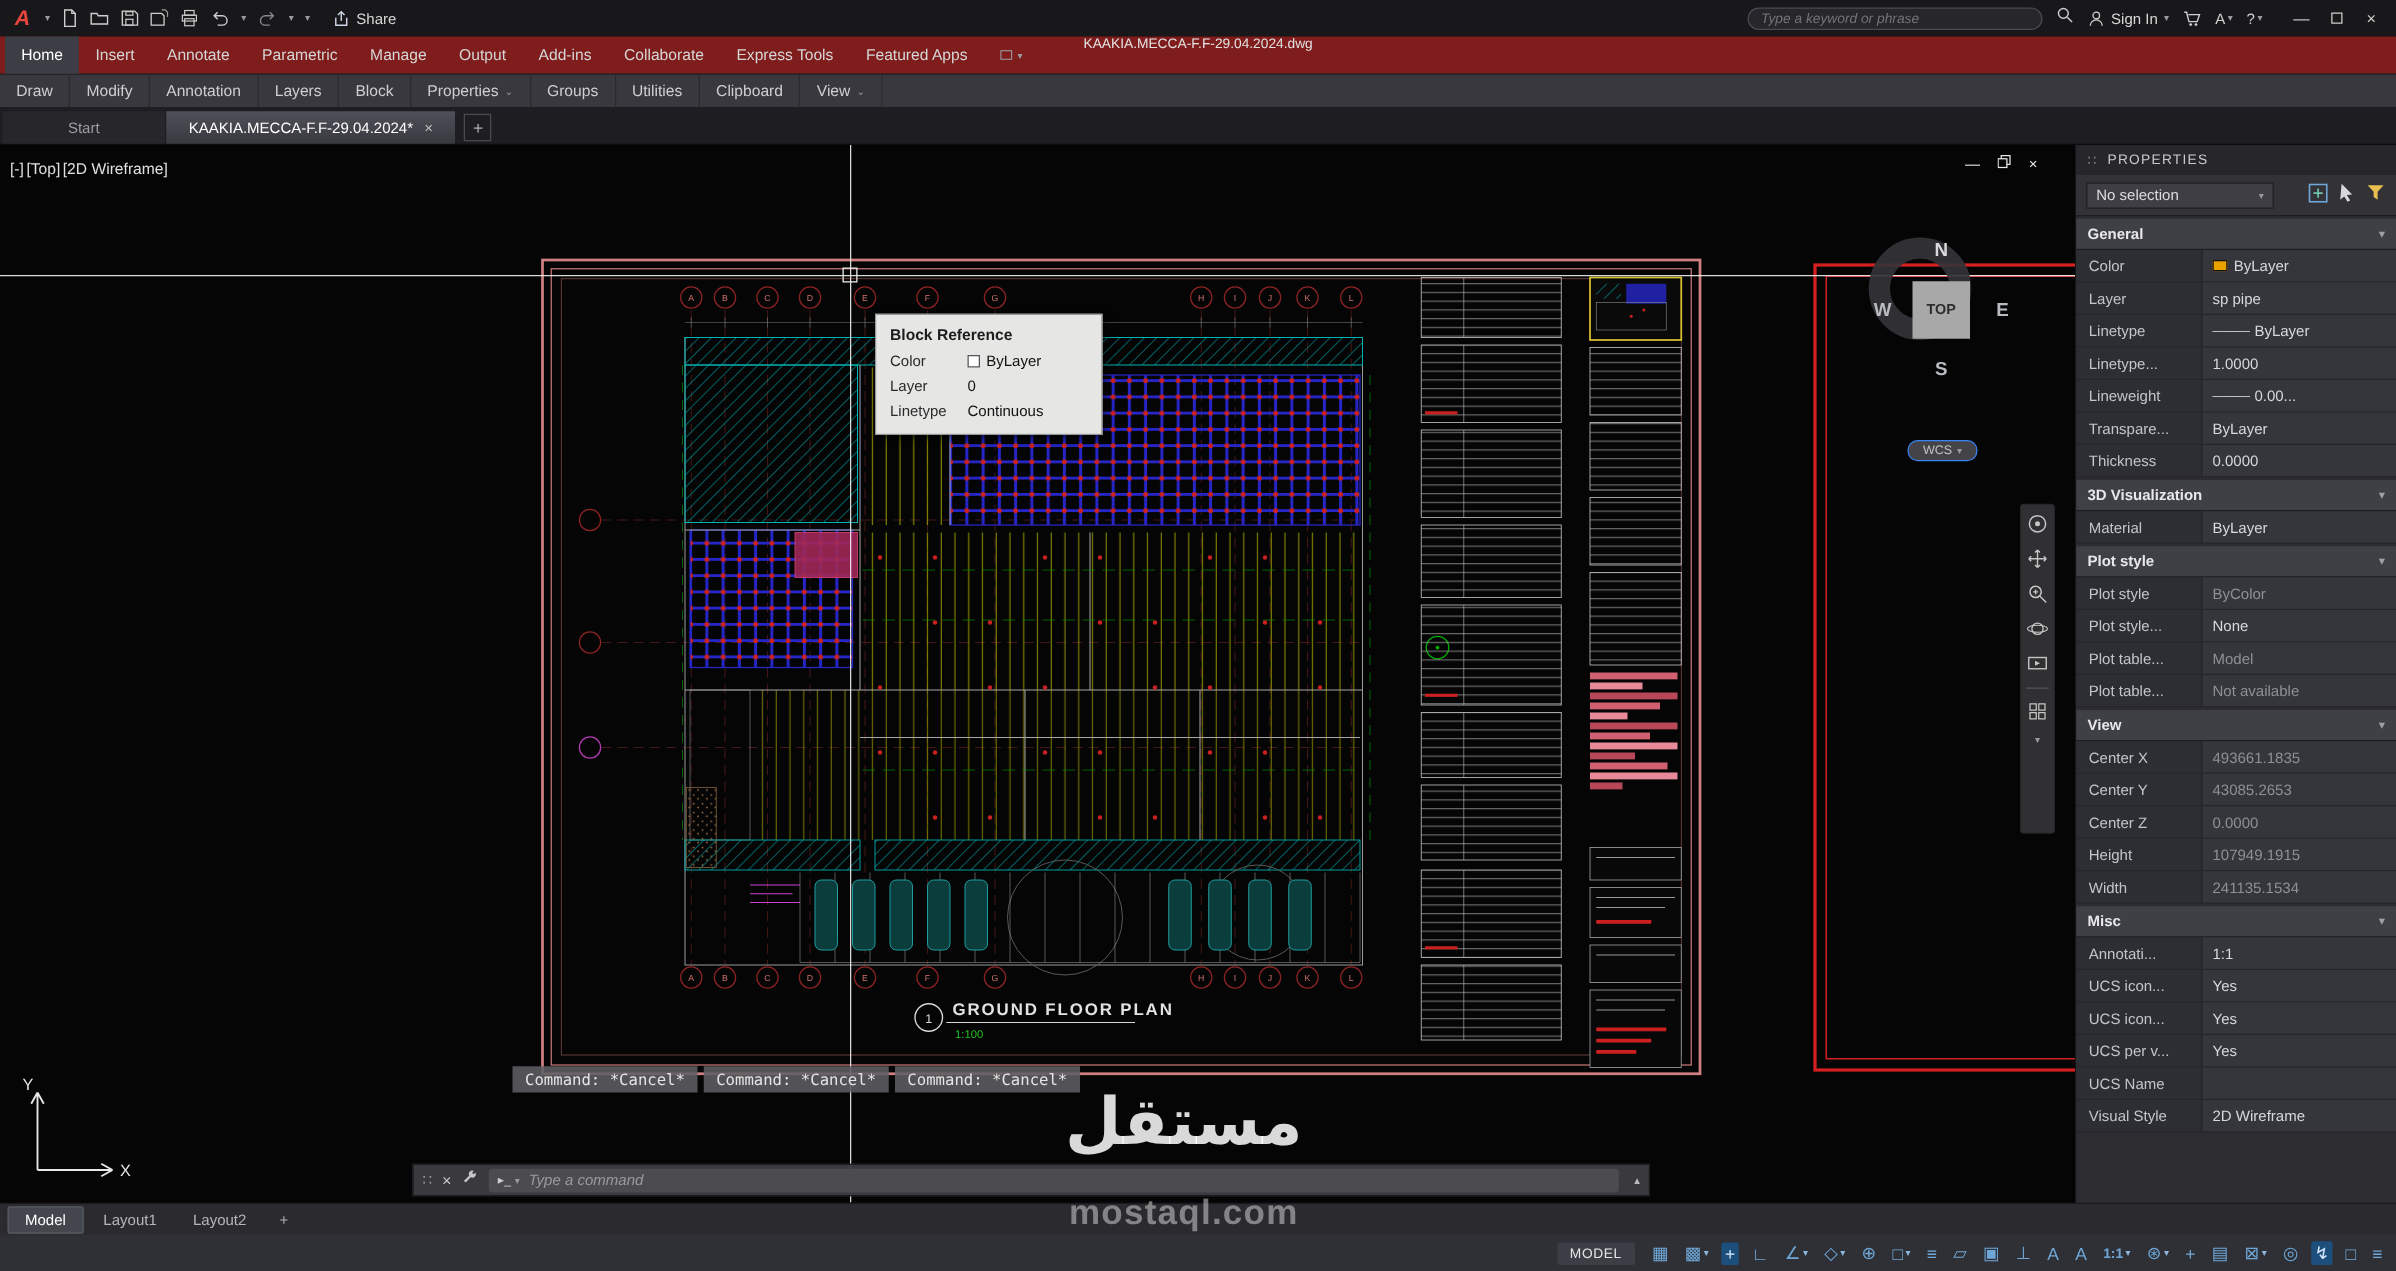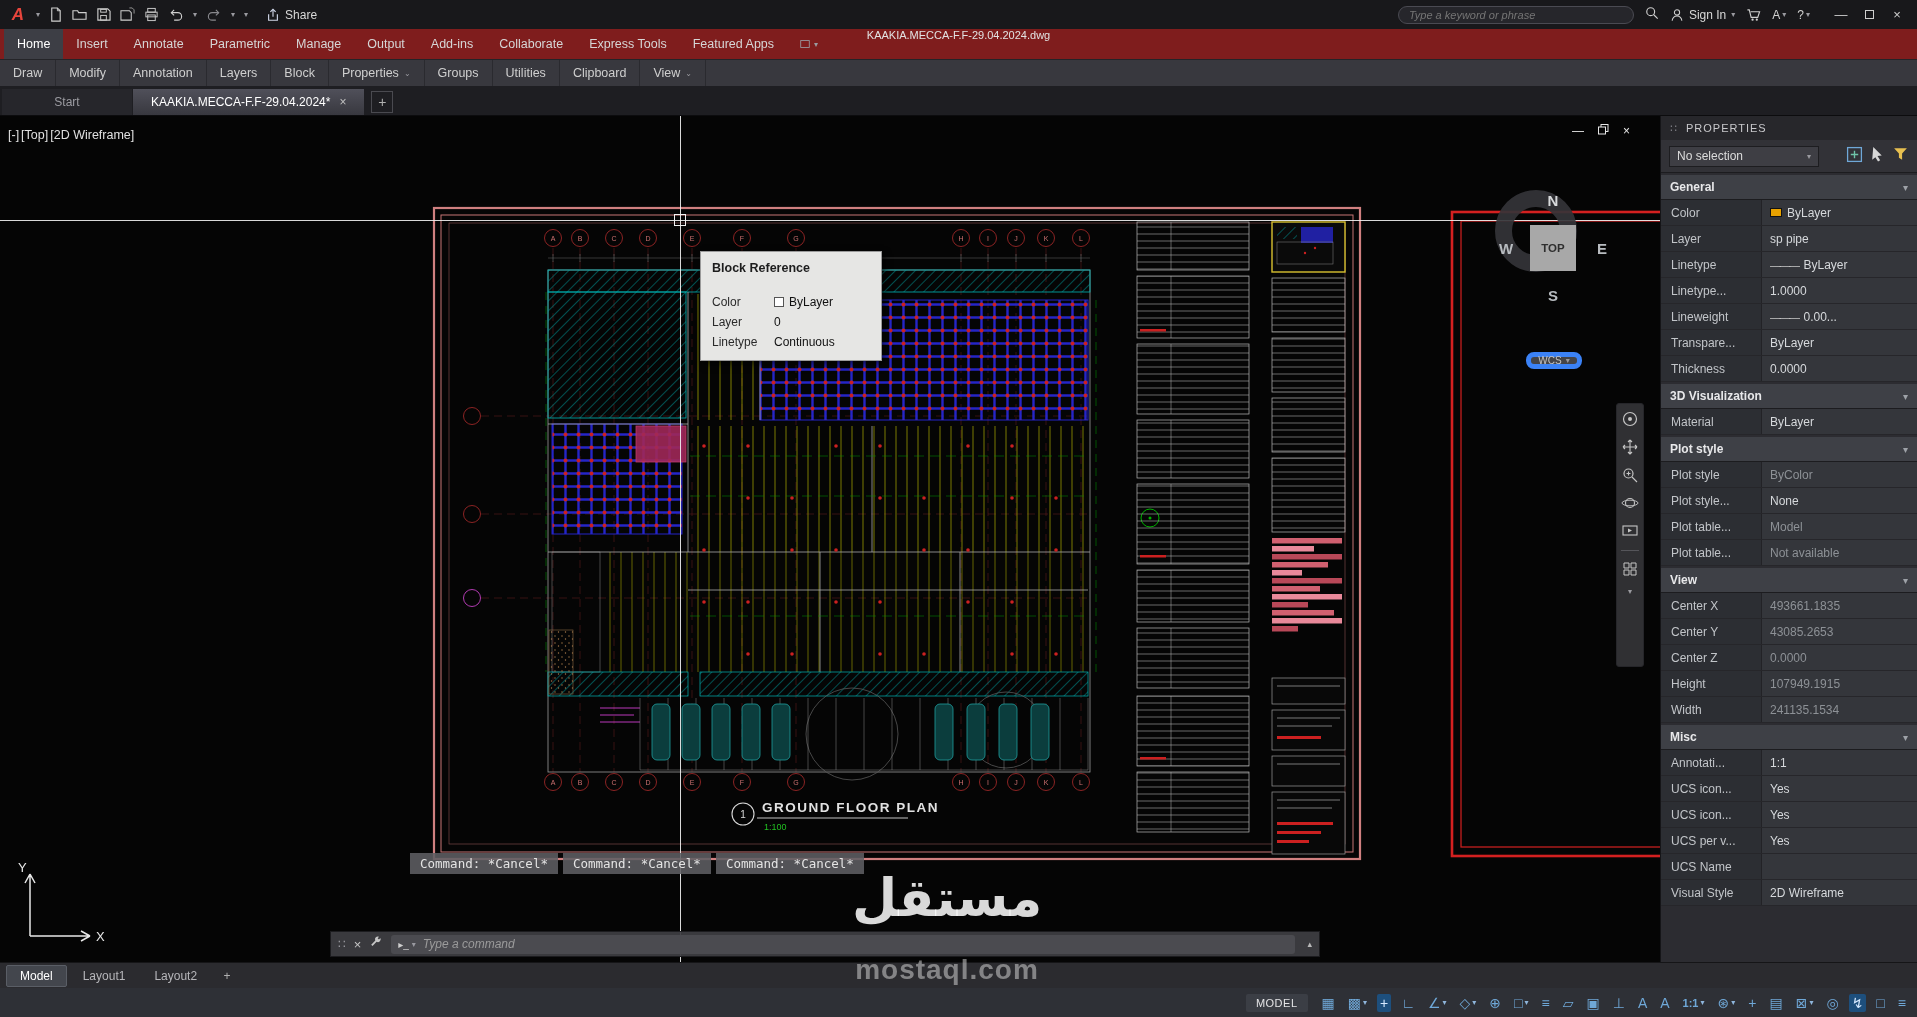--- a/index.html
+++ b/index.html
@@ -52,30 +52,30 @@
 
   
   .compass { position:absolute; left:1486px; top:65px; width:134px; height:134px; z-index:14; }
   .c-ring { position:absolute; left:9px; top:9px; width:82px; height:82px; border:17px solid rgba(52,52,56,.92); border-radius:50%; }
   .c-letter { position:absolute; color:#b8bcc0; font-weight:bold; font-size:15px; }
   .c-n { top:11px; left:50%; transform:translateX(-50%); color:#d8dadc; }
   .c-s { bottom:11px; left:50%; transform:translateX(-50%); }
   .c-w { left:13px; top:50%; transform:translateY(-50%); }
   .c-e { right:13px; top:50%; transform:translateY(-50%); }
   .c-top { position:absolute; left:50%; top:50%; transform:translate(-50%,-50%); width:46px; height:46px; background:#a8a8a8; color:#2e2e2e; font-weight:bold; font-size:11.5px; display:flex; align-items:center; justify-content:center; }
-  .wcs { position:absolute; left:1526px; top:236px; width:56px; height:17px; background:rgba(75,75,80,.9); border:5px solid #3b82f6; border-radius:8px; color:#c4c4c4; font-size:10px; display:flex; align-items:center; justify-content:center; gap:4px; z-index:14; }
+  .wcs { position:absolute; left:1526px; top:236px; width:56px; height:17px; background:rgba(75,75,80,.9); border:1px solid #3b82f6; border-radius:8px; color:#c4c4c4; font-size:10px; display:flex; align-items:center; justify-content:center; gap:4px; z-index:14; }
 
   
   .navbar { position:absolute; left:1616px; top:287px; width:28px; height:264px; background:rgba(60,60,64,.78); border:1px solid #26262a; border-radius:3px; display:flex; flex-direction:column; align-items:center; padding:6px 0; gap:10px; z-index:14; }
   .navbar svg { display:block; }
   .nav-div { width:18px; height:1px; background:#55555a; }
 
   
   .bref { position:absolute; left:700px; top:135px; width:182px; background:#e6e6e4; border:1px solid #9a9a9a; box-shadow:2px 3px 7px rgba(0,0,0,.65); padding:9px 11px 11px; color:#1d1d1d; z-index:30; }
-  .bref-title { font-size:12.5px; font-weight:bold; margin-bottom:20px; }
+  .bref-title { font-size:12.5px; font-weight:bold; margin-bottom:7px; }
   .brow { display:flex; font-size:12px; margin-top:6px; }
   .brl { width:62px; color:#2a2a2a; }
   .brv { display:flex; align-items:center; gap:5px; color:#111; }
   .brsw { width:10px; height:10px; border:1px solid #555; background:#fff; }
 
   
   .chist { position:absolute; left:410px; top:737px; display:flex; flex-direction:row; gap:5px; z-index:20; }
   .cpill { background:rgba(95,95,99,.88); color:#e4e4e4; font:12.5px "DejaVu Sans Mono","Liberation Mono",monospace; padding:3px 10px; width:fit-content; }
   .cmdbar { position:absolute; left:330px; top:815px; width:990px; height:26px; background:rgba(62,62,66,.94); border:1px solid #1c1c1f; display:flex; align-items:center; padding:0 7px; gap:8px; z-index:20; }
   .cgrip { color:#9a9aa0; font-size:12px; }

